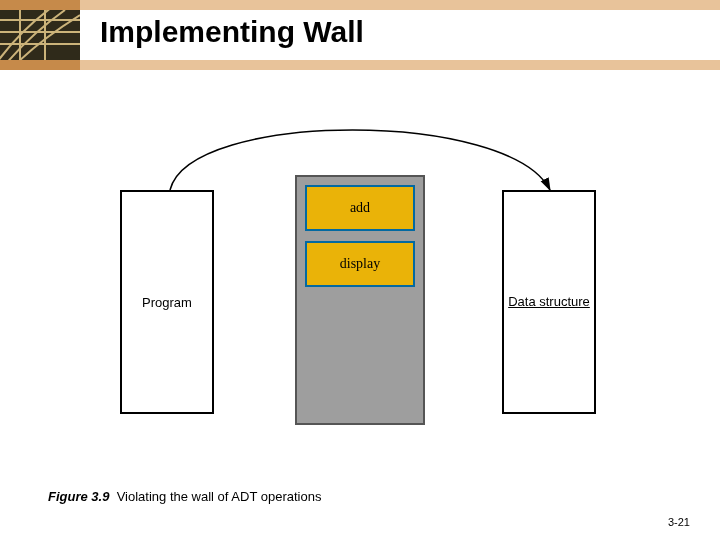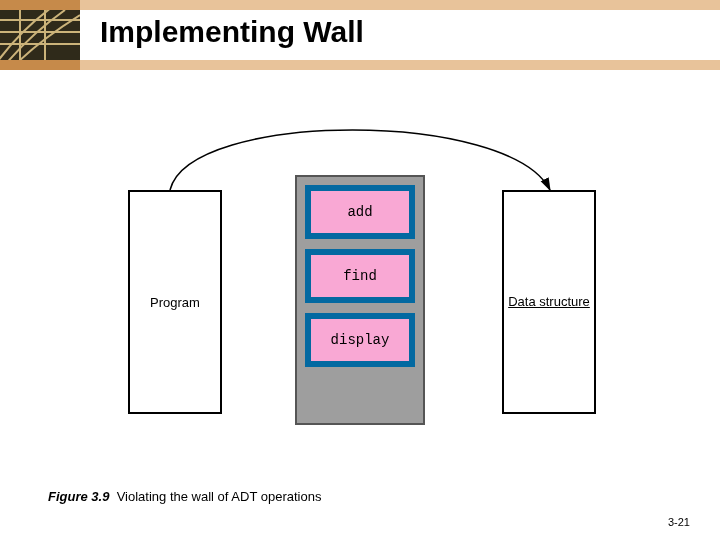--- a/index.html
+++ b/index.html
@@ -63,21 +63,20 @@
     text-align: center;
     font-family: Verdana, Geneva, sans-serif;
     font-size: 13px;
     color: #000;
   }
   .program-box {
     left: 0;
     top: 60px;
     width: 90px;
     height: 220px;
-    margin-left: 8px;
   }
   .data-box {
     left: 382px;
     top: 60px;
     width: 90px;
     height: 220px;
     line-height: 1.3;
     text-decoration: underline;
   }
   .wall {
@@ -89,27 +88,27 @@
     background: #9e9e9e;
     border: 2px solid #555;
     box-sizing: border-box;
     padding: 8px 8px;
     display: flex;
     flex-direction: column;
     gap: 10px;
     justify-content: flex-start;
   }
   .op {
-    background: #f9a8d4;
-    border: 6px solid #0369a1;
+    background: #eab308;
+    border: 2px solid #0369a1;
     height: 42px;
     display: flex;
     align-items: center;
     justify-content: center;
-    font-family: Liberation Mono, monospace;
+    font-family: Liberation Serif, serif;
     font-size: 14px;
   }
   .wall-label {
     position: absolute;
     left: 145px;
     top: 300px;
     width: 190px;
     text-align: center;
     font-family: Verdana, Geneva, sans-serif;
     font-size: 12px;
@@ -174,21 +173,20 @@
     </defs>
     <path d="M 20 70 C 40 -10, 360 -10, 400 70" stroke="#000" stroke-width="1.5" fill="none" marker-end="url(#ah)"></path>
   </svg>
 
   <div class="box program-box">
     <span>Program</span>
   </div>
 
   <div class="wall">
     <div class="op">add</div>
-    <div class="op">find</div>
     <div class="op">display</div>
   </div>
 
 
   <div class="box data-box">
     <span>Data structure</span>
   </div>
 </div>
 
 <div class="caption">

